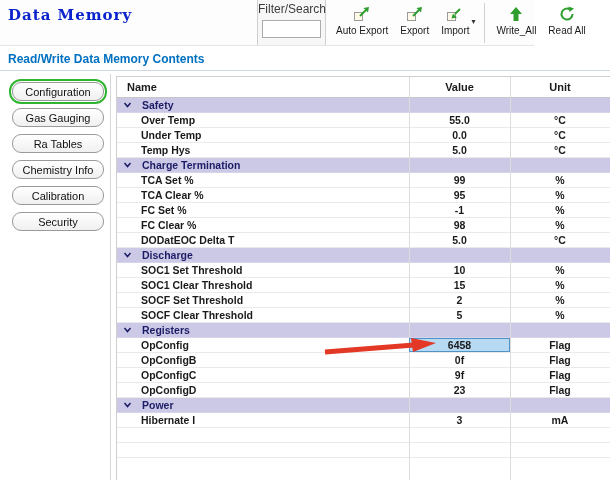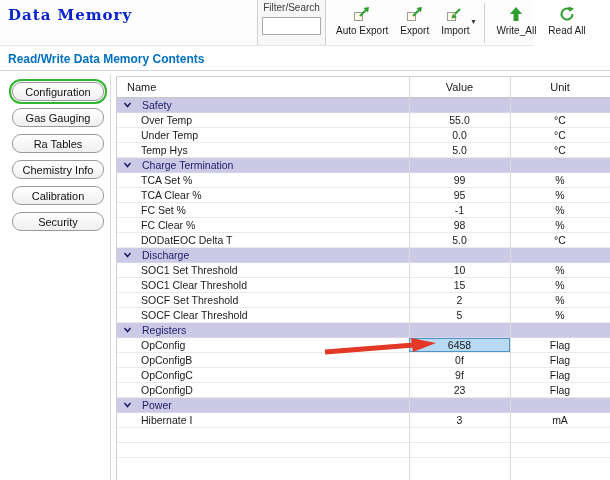--- a/index.html
+++ b/index.html
@@ -14,21 +14,21 @@
   }
 
   
   .toolbar { position: absolute; left: 0; top: 0; width: 534px; height: 46px; background: #fdfdfd; border-bottom: 1px solid #e6e6e6; }
   .app-title {
     position: absolute; left: 8px; top: 6px;
     font-family: "DejaVu Serif", serif; font-weight: bold; font-size: 15px;
     color: var(--title_blue, #0a23cc); letter-spacing: 1px;
   }
   .filter-panel { position: absolute; left: 257px; top: 0; width: 69px; height: 45px; border-left: 1px solid #cfcfcf; border-right: 1px solid #cfcfcf; background: #f7f7f7; }
-  .filter-label { text-align: center; font-size: 10px; color: #3c3c3c; padding-top: 2px; }
+  .filter-label { text-align: right; font-size: 12px; color: #3c3c3c; padding-top: 2px; }
   .filter-input { display: block; margin: 4px auto 0; width: 59px; height: 18px; border: 1px solid #ababab; background: #fff; font-size: 10px; padding: 0 2px; font-family: inherit; }
   .tb-buttons { position: absolute; left: 330px; top: 3px; display: flex; align-items: flex-start; }
   .tb-btn { display: flex; flex-direction: column; align-items: center; padding: 2px 6px; cursor: pointer; }
   .tb-icon { height: 17px; display: flex; align-items: center; }
   .tb-label { font-size: 10px; color: #1a1a1a; margin-top: 3px; white-space: nowrap; }
   .dropdown-chev { font-size: 8px; color: #333; margin: 14px 2px 0 -4px; cursor: pointer; }
   .tb-sep { width: 1px; background: #d0d0d0; height: 40px; margin: 0 6px; }
 
   
   .page-heading { position: absolute; left: 8px; top: 52px; font-size: 12px; font-weight: bold; color: var(--heading_blue, #0070c0); }
@@ -38,21 +38,21 @@
   .sidebar { position: absolute; left: 12px; top: 82px; width: 92px; display: flex; flex-direction: column; gap: 7px; }
   .side-btn {
     height: 19px; border: 1px solid #9a9a9a; border-radius: 9px;
     background: linear-gradient(#ffffff, #f0f0f0);
     font-size: 11px; font-family: inherit; color: #111; cursor: pointer;
   }
   .side-btn.selected { outline: 2px solid var(--selected_outline_green, #2fb52f); outline-offset: 1px; }
   .sidebar-divider { position: absolute; left: 110px; top: 74px; bottom: 0; width: 1px; background: #d8d8d8; }
 
   
-  .table { position: absolute; left: 116px; top: 76px; width: 494px; bottom: 0; border-left: 1px solid #cfcfcf; border-top: 1px solid #cfcfcf; background: #fff; }
+  .table { position: absolute; left: 116px; top: 76px; width: 494px; bottom: 0; border-left: 1px solid #cfcfcf; border-top: 1px solid #cfcfcf; background: #fff; font-weight: bold; }
   .thead { display: flex; height: 21px; align-items: center; border-bottom: 1px solid #c6c6c6; background: #fff; }
   .cell { overflow: hidden; white-space: nowrap; }
   .name-cell  { width: 292px; padding-left: 10px; }
   .value-cell { width: 101px; text-align: center; }
   .unit-cell  { width: 100px; text-align: center; }
   .row { display: flex; height: 15px; line-height: 15px; font-size: 10.5px; border-bottom: 1px solid #eaeaea; }
   .section-row { background: var(--section_bg, #cbc9e6); color: var(--section_text, #1c1c66); border-bottom: 1px solid #d6d4ea; }
   .section-row .name-cell { padding-left: 6px; display: flex; align-items: center; gap: 10px; }
   .data-row .name-cell { padding-left: 24px; }
   .data-row .value-cell.selected {

